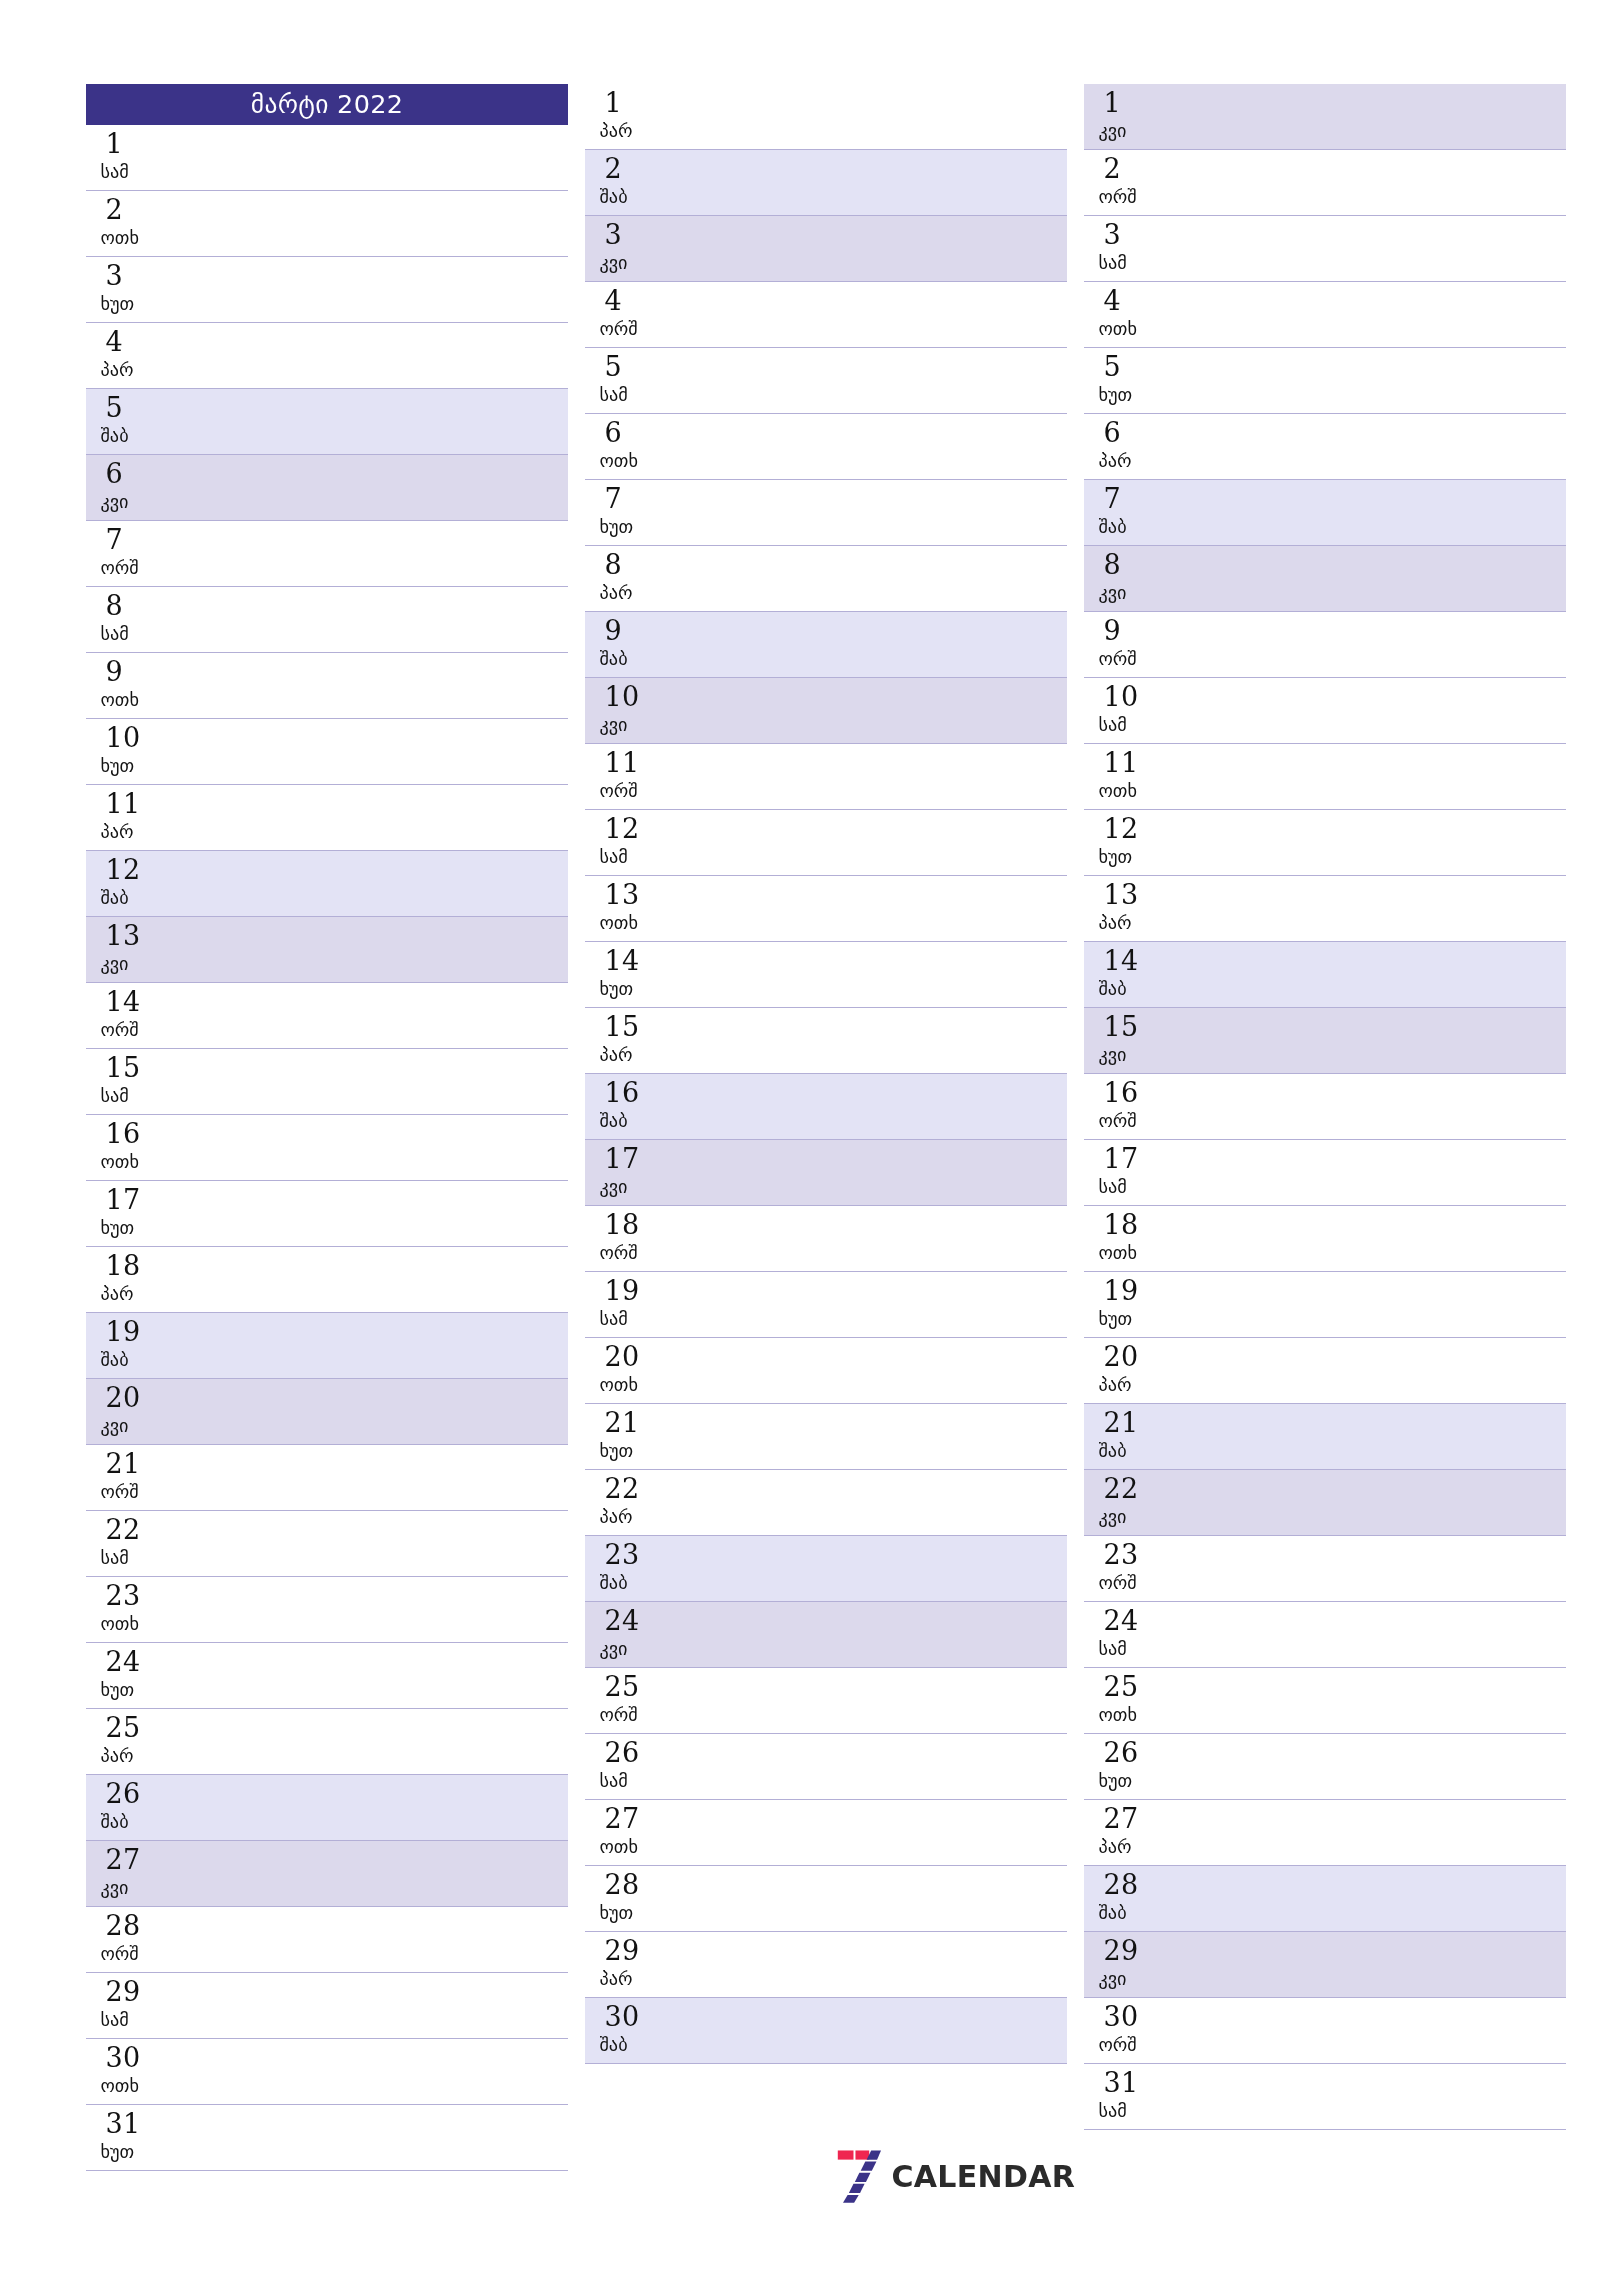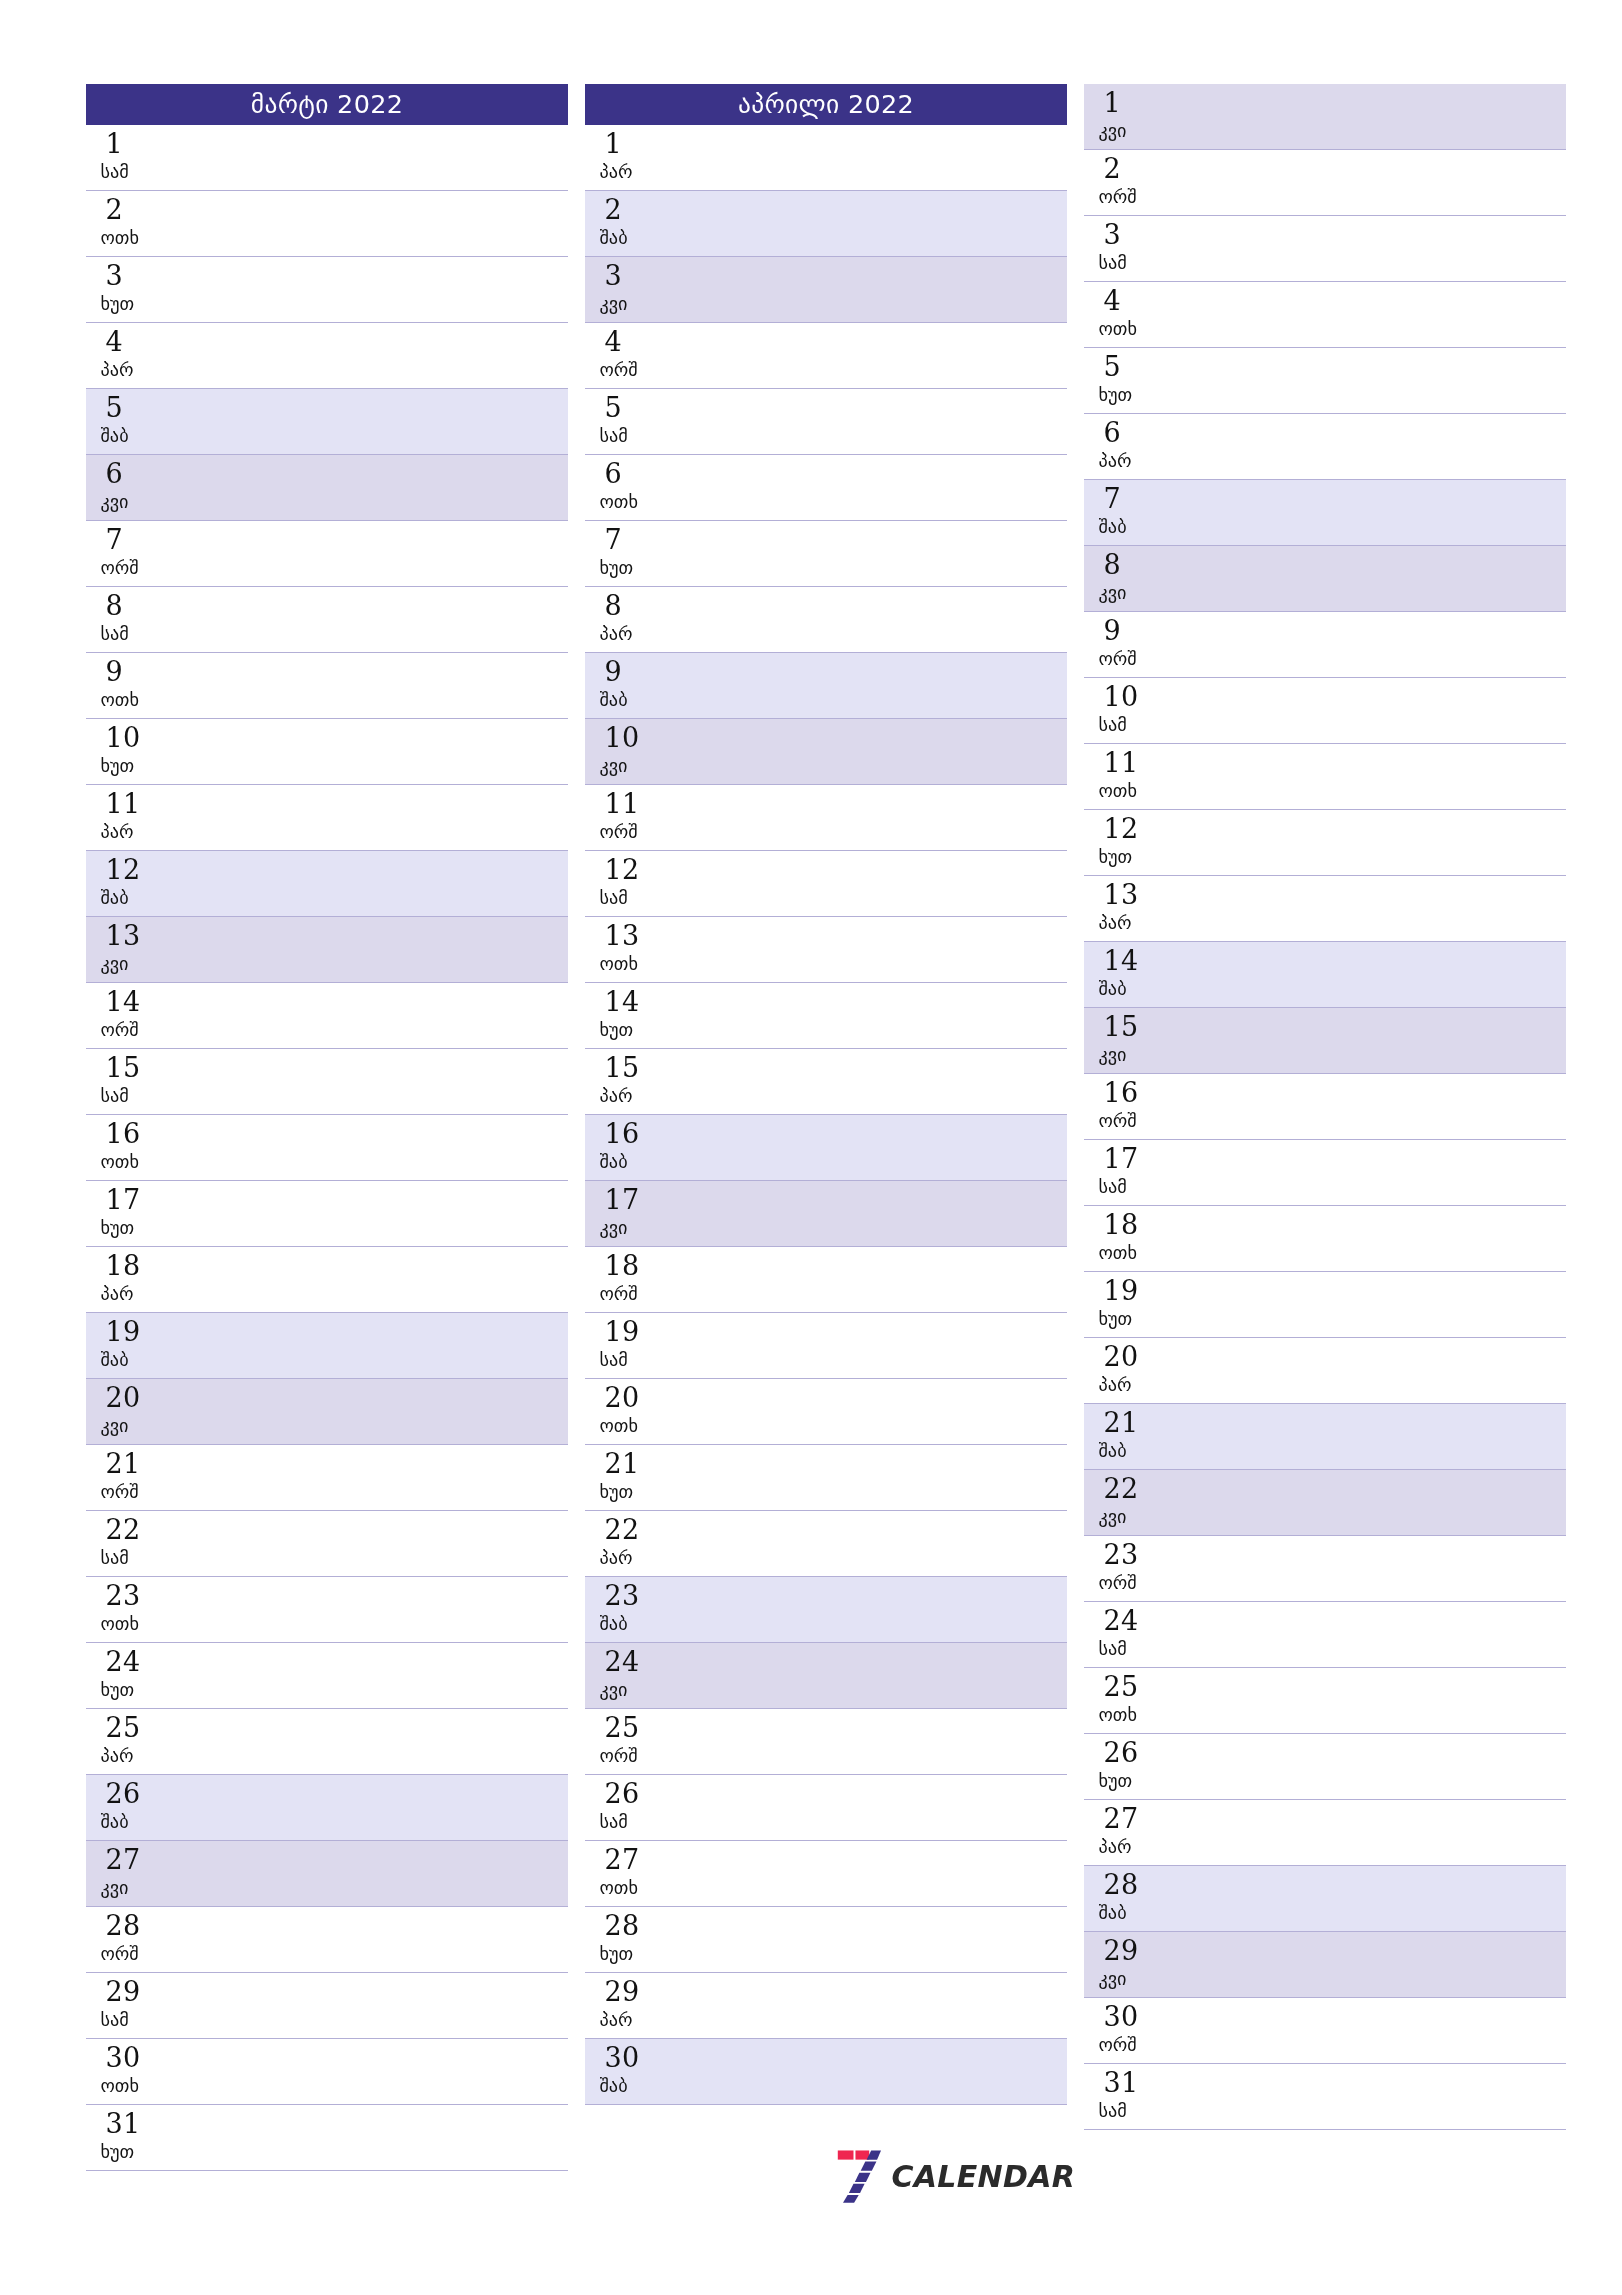--- a/index.html
+++ b/index.html
@@ -112,21 +112,20 @@
     position: relative;
   }
   .logo-word {
     font-family: "DejaVu Sans", sans-serif;
     font-weight: bold;
     font-size: 30px;
     letter-spacing: 0.3px;
     color: #2b2b2b;
     line-height: 1;
     padding-top: 2.6px;
-    font-style: italic;
   }
 </style>
 </head>
 <body>
 
 <div class="page">
 
   <div class="columns">
       <div class="month-col">
         <div class="month-header">მარტი 2022</div>
@@ -251,21 +250,20 @@
             <span class="day-num">30</span>
             <span class="day-name">ოთხ</span>
           </div>
           <div class="day-row">
             <span class="day-num">31</span>
             <span class="day-name">ხუთ</span>
           </div>
         </div>
       </div>
       <div class="month-col">
-        <div class="month-header">აპრილი 2022</div>
         <div class="days">
           <div class="day-row">
             <span class="day-num">1</span>
             <span class="day-name">პარ</span>
           </div>
           <div class="day-row sat">
             <span class="day-num">2</span>
             <span class="day-name">შაბ</span>
           </div>
           <div class="day-row sun">

